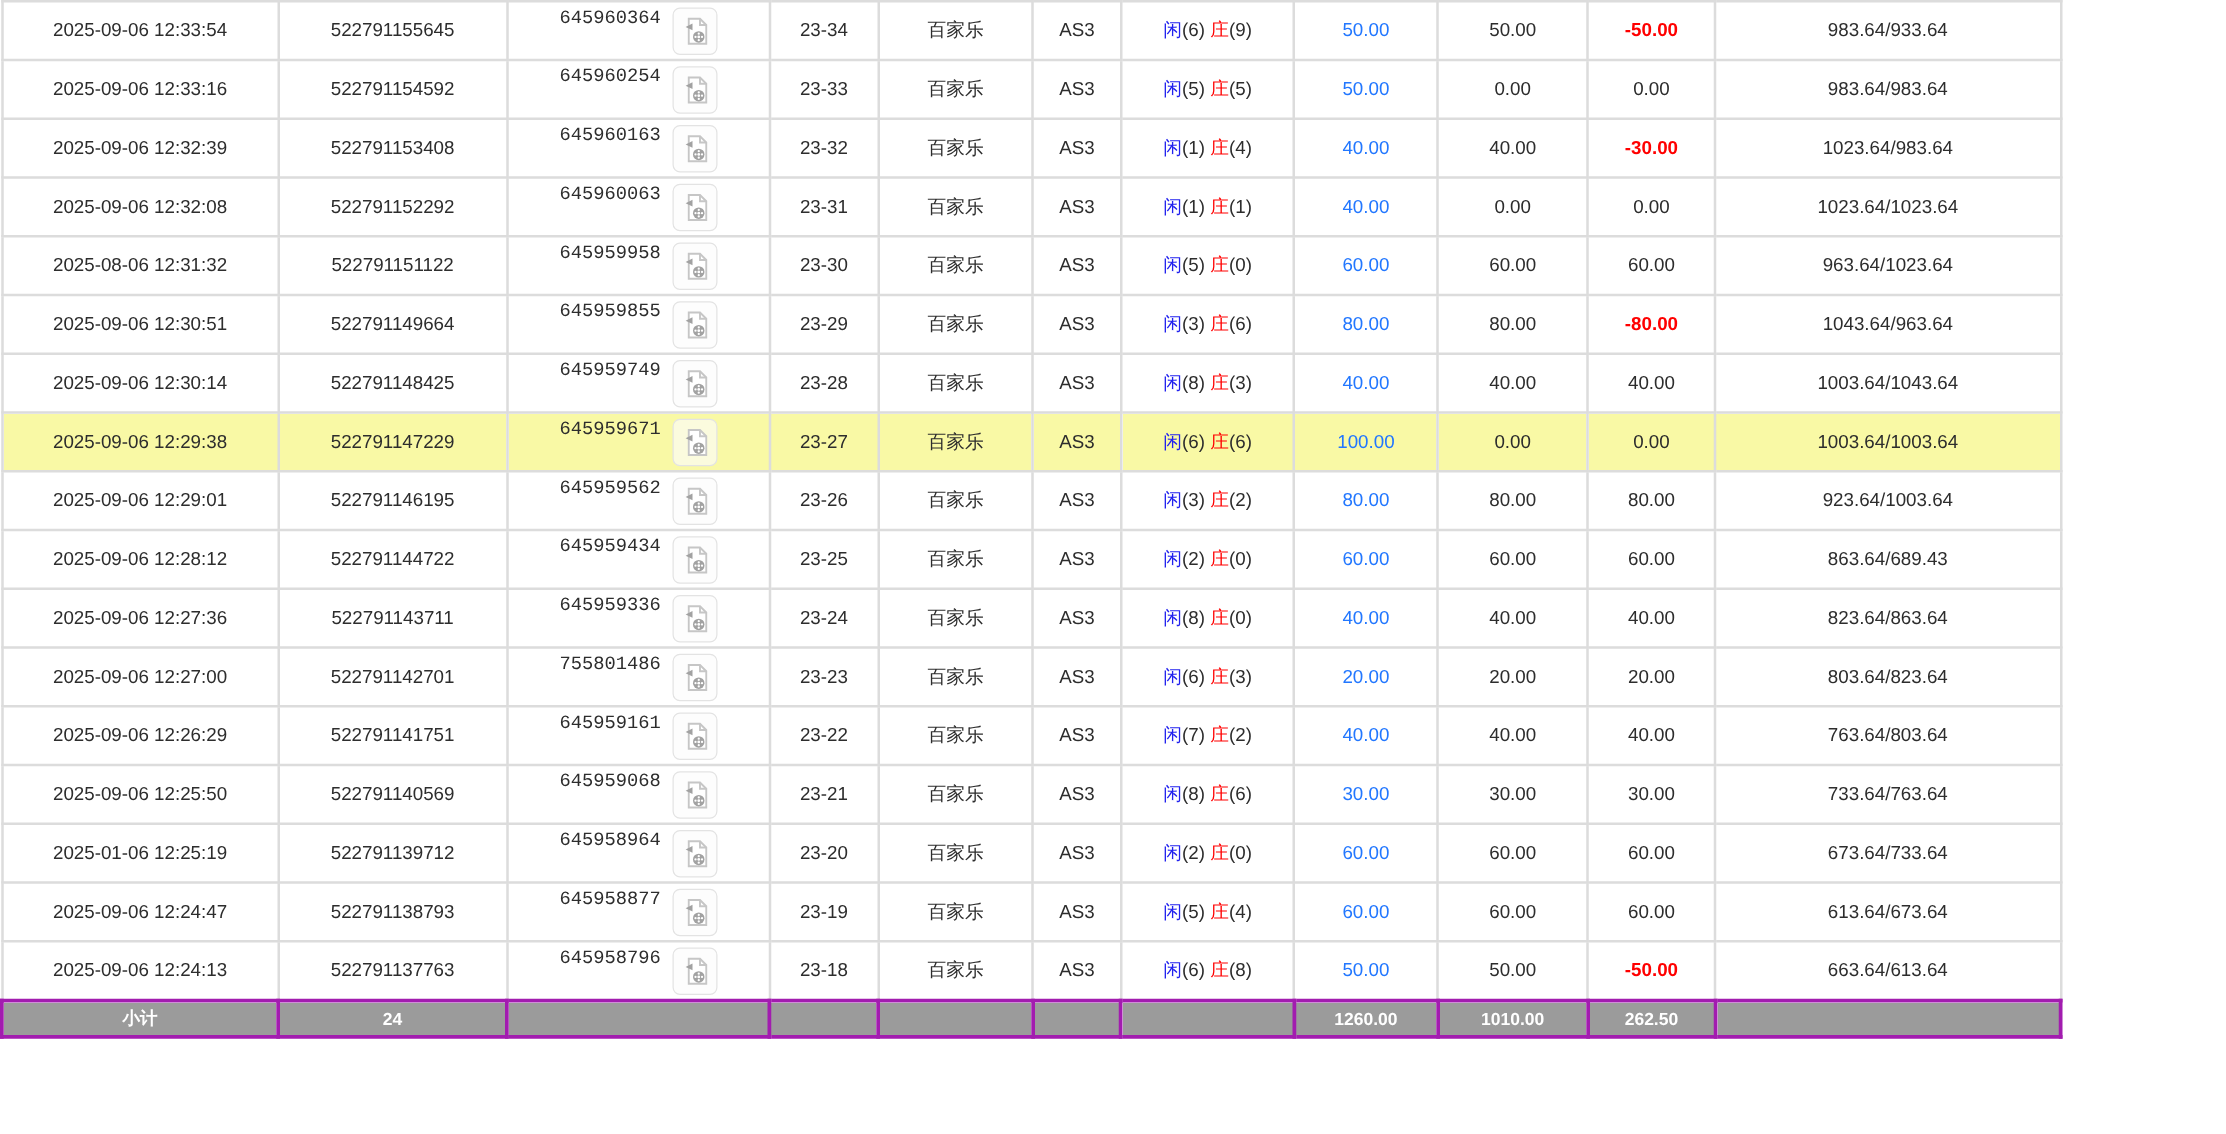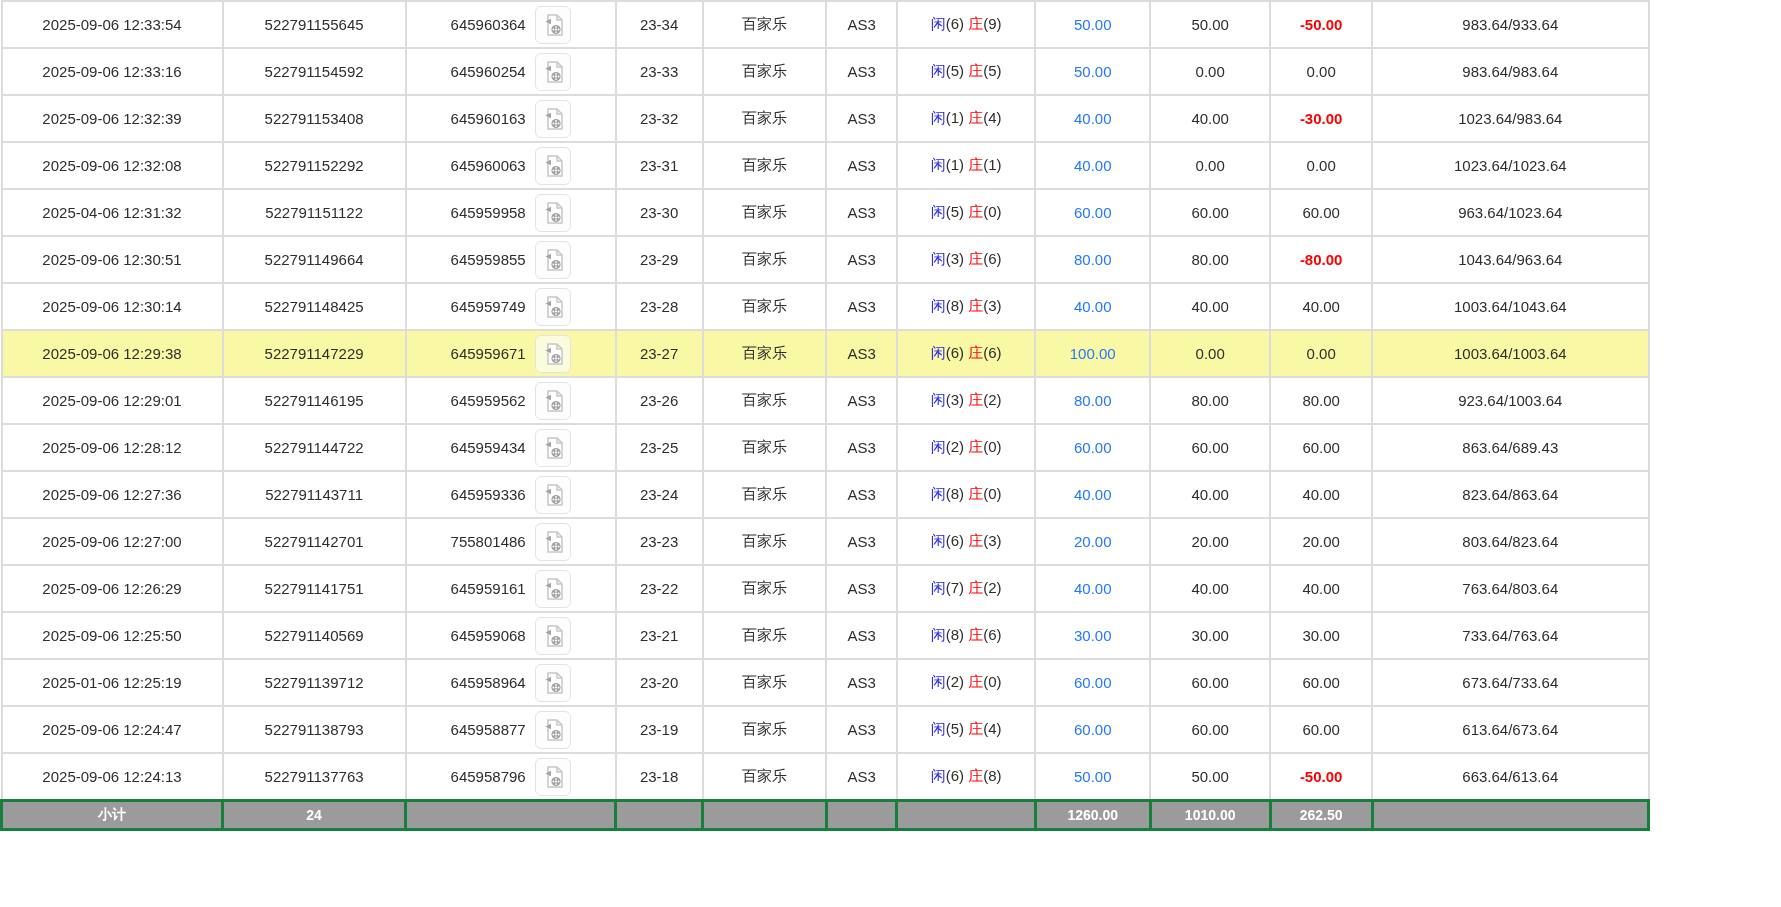--- a/index.html
+++ b/index.html
@@ -19,42 +19,42 @@
     border:2px solid #dcdcdc;
     text-align:center;
     vertical-align:middle;
     height:45px;
     padding:0 4px;
     overflow:hidden;
     white-space:nowrap;
   }
   tr.data-row td{background:#fff;}
   tr.data-row.hl td{background:var(--hl,#f9f9a5);}
-  .gameno-wrap{display:inline-flex;align-items:center;justify-content:center;gap:9px;}
+  .gameno-wrap{display:inline-flex;align-items:flex-start;justify-content:center;gap:9px;font-family:Liberation Mono, monospace;}
   .video-btn{
     width:36px;height:38px;
     border:1px solid #e3e3e3;
     border-radius:6px;
     background:rgba(252,252,252,.65);
     display:inline-flex;align-items:center;justify-content:center;
     cursor:pointer;padding:0;
   }
   .video-btn svg{display:block;}
   .amount-link{color:var(--link,#2277ff);text-decoration:none;cursor:pointer;}
   .p-label{color:var(--player,#2222ee);}
   .b-label{color:var(--banker,#ff0000);}
   .score{color:#2d2d2d;}
   td.neg{color:var(--negative,#ff0000);font-weight:bold;}
   tr.summary-row td{
     background:var(--footer,#9b9b9b);
     color:#fff;
     font-weight:bold;
     font-size:14px;
     height:26px;
-    border:3px solid #15803d;
+    border:3px solid #a21caf;
   }
   .bottom-spacer{height:10px;}
 </style>
 </head>
 <body>
 
 <table>
   <colgroup>
     <col style="width:13.42%">
       <col style="width:11.12%">
@@ -203,21 +203,21 @@
       <span class="b-label">庄</span><span class="score">(1)</span>
     </td>
     <td>
       <a class="amount-link">40.00</a>
     </td>
     <td>0.00</td>
     <td>0.00</td>
     <td>1023.64/1023.64</td>
   </tr>
       <tr class="data-row">
-    <td>2025-04-06 12:31:32</td>
+    <td>2025-08-06 12:31:32</td>
     <td>522791151122</td>
     <td>
       <span class="gameno-wrap">
         <span>645959958</span>
         <button class="video-btn" type="button">
           <svg width="22" height="24" viewBox="0 0 22 24">
             <path d="M6 2 h9 l5 5 v15 H6 z" fill="#ffffff" stroke="#c6c6c6" stroke-width="1.5"></path>
             <path d="M15 2 v5 h5" fill="none" stroke="#c6c6c6" stroke-width="1.5"></path>
             <path d="M3.5 8.5 L9 5.8 v5.4 Z" fill="#a2a2a2"></path>
             <circle cx="14" cy="16.5" r="4.6" fill="#a2a2a2"></circle>

